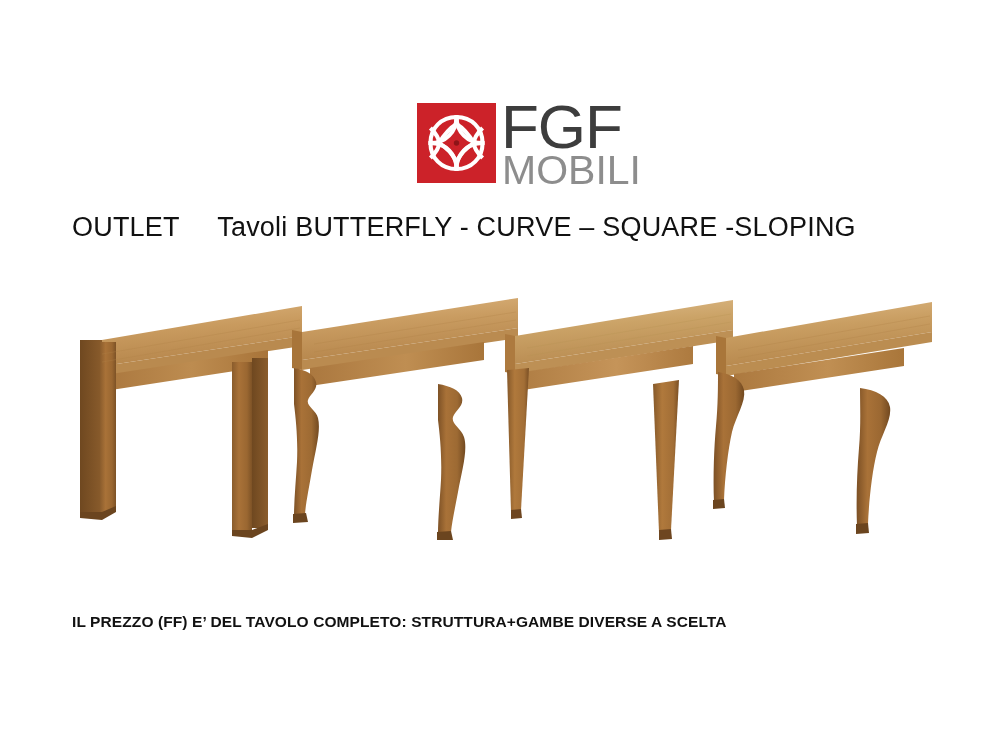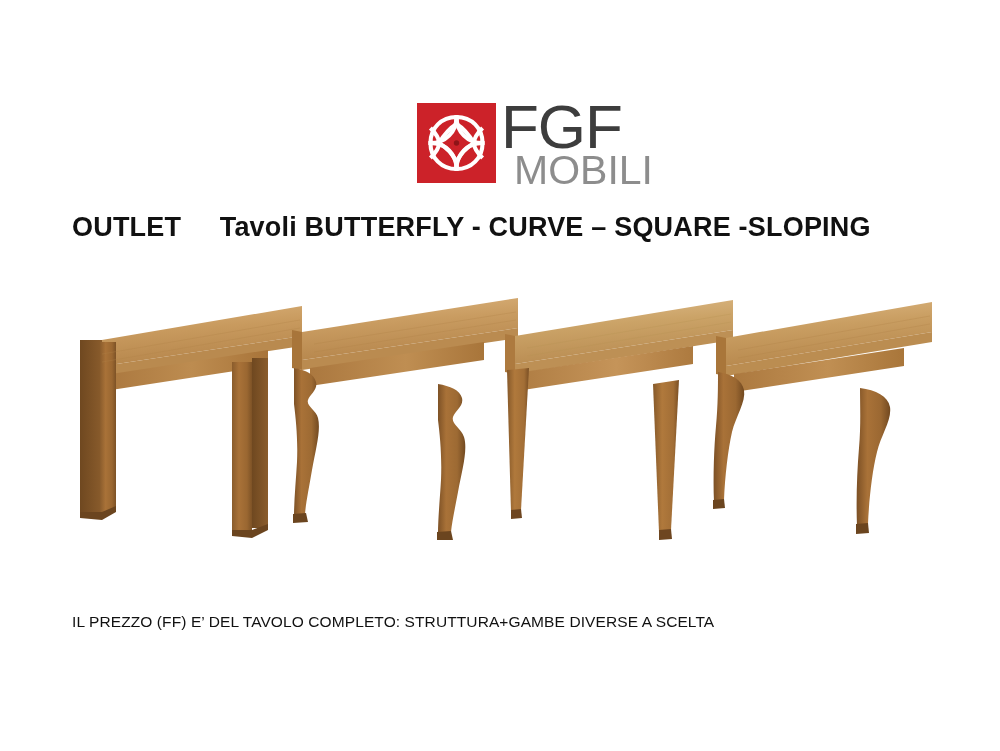--- a/index.html
+++ b/index.html
@@ -56,30 +56,29 @@
     position: absolute;
     left: 1px;
     top: 50px;
     font-size: 41px;
     font-weight: normal;
     letter-spacing: 0px;
     line-height: 41px;
     color: #8d8d8d;
     font-family: "Liberation Sans", sans-serif;
     white-space: nowrap;
-    margin-left: 12px;
   }
 
   
   #headline {
     position: absolute;
     left: 72px;
     top: 212px;
     font-size: 27px;
-    font-weight: bold;
+    font-weight: normal;
     letter-spacing: 0.2px;
     white-space: pre;
     color: #111111;
   }
 
   
   #product-strip {
     position: absolute;
     left: 60px;
     top: 280px;
@@ -97,21 +96,21 @@
   #fig-curve     { left: 228px; }
   #fig-square    { left: 443px; }
   #fig-sloping   { left: 650px; }
 
   
   #footer-note {
     position: absolute;
     left: 72px;
     top: 613px;
     font-size: 15.5px;
-    font-weight: normal;
+    font-weight: bold;
     letter-spacing: 0.1px;
     white-space: pre;
     color: #111111;
   }
 </style>
 </head>
 <body>
 
 <div id="logo-block">
 

